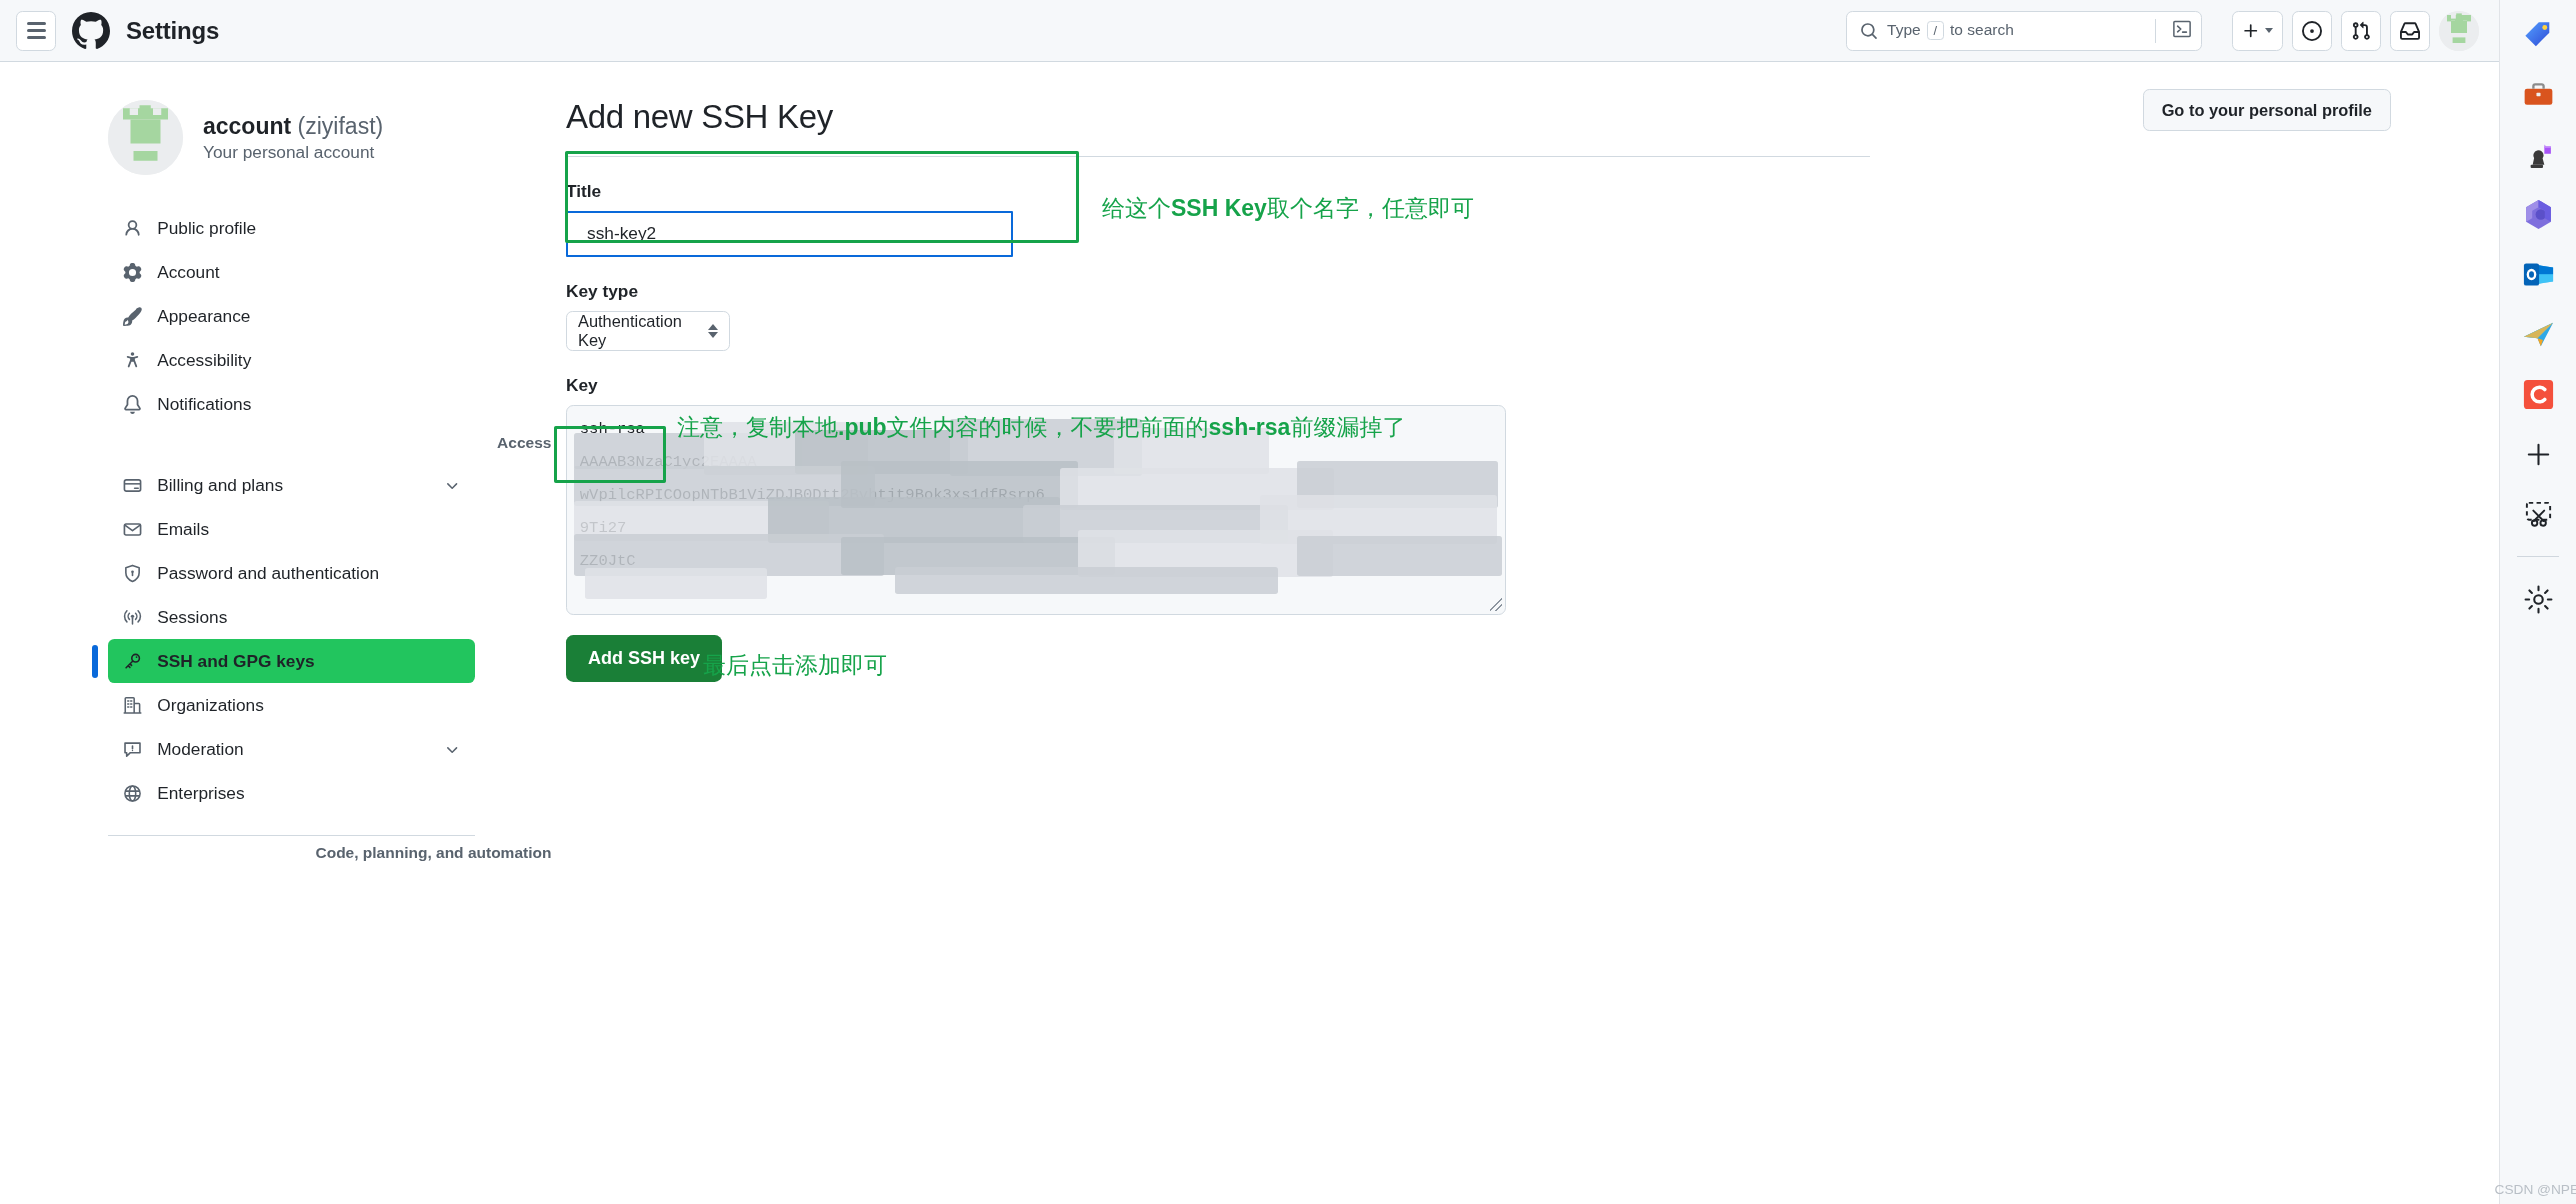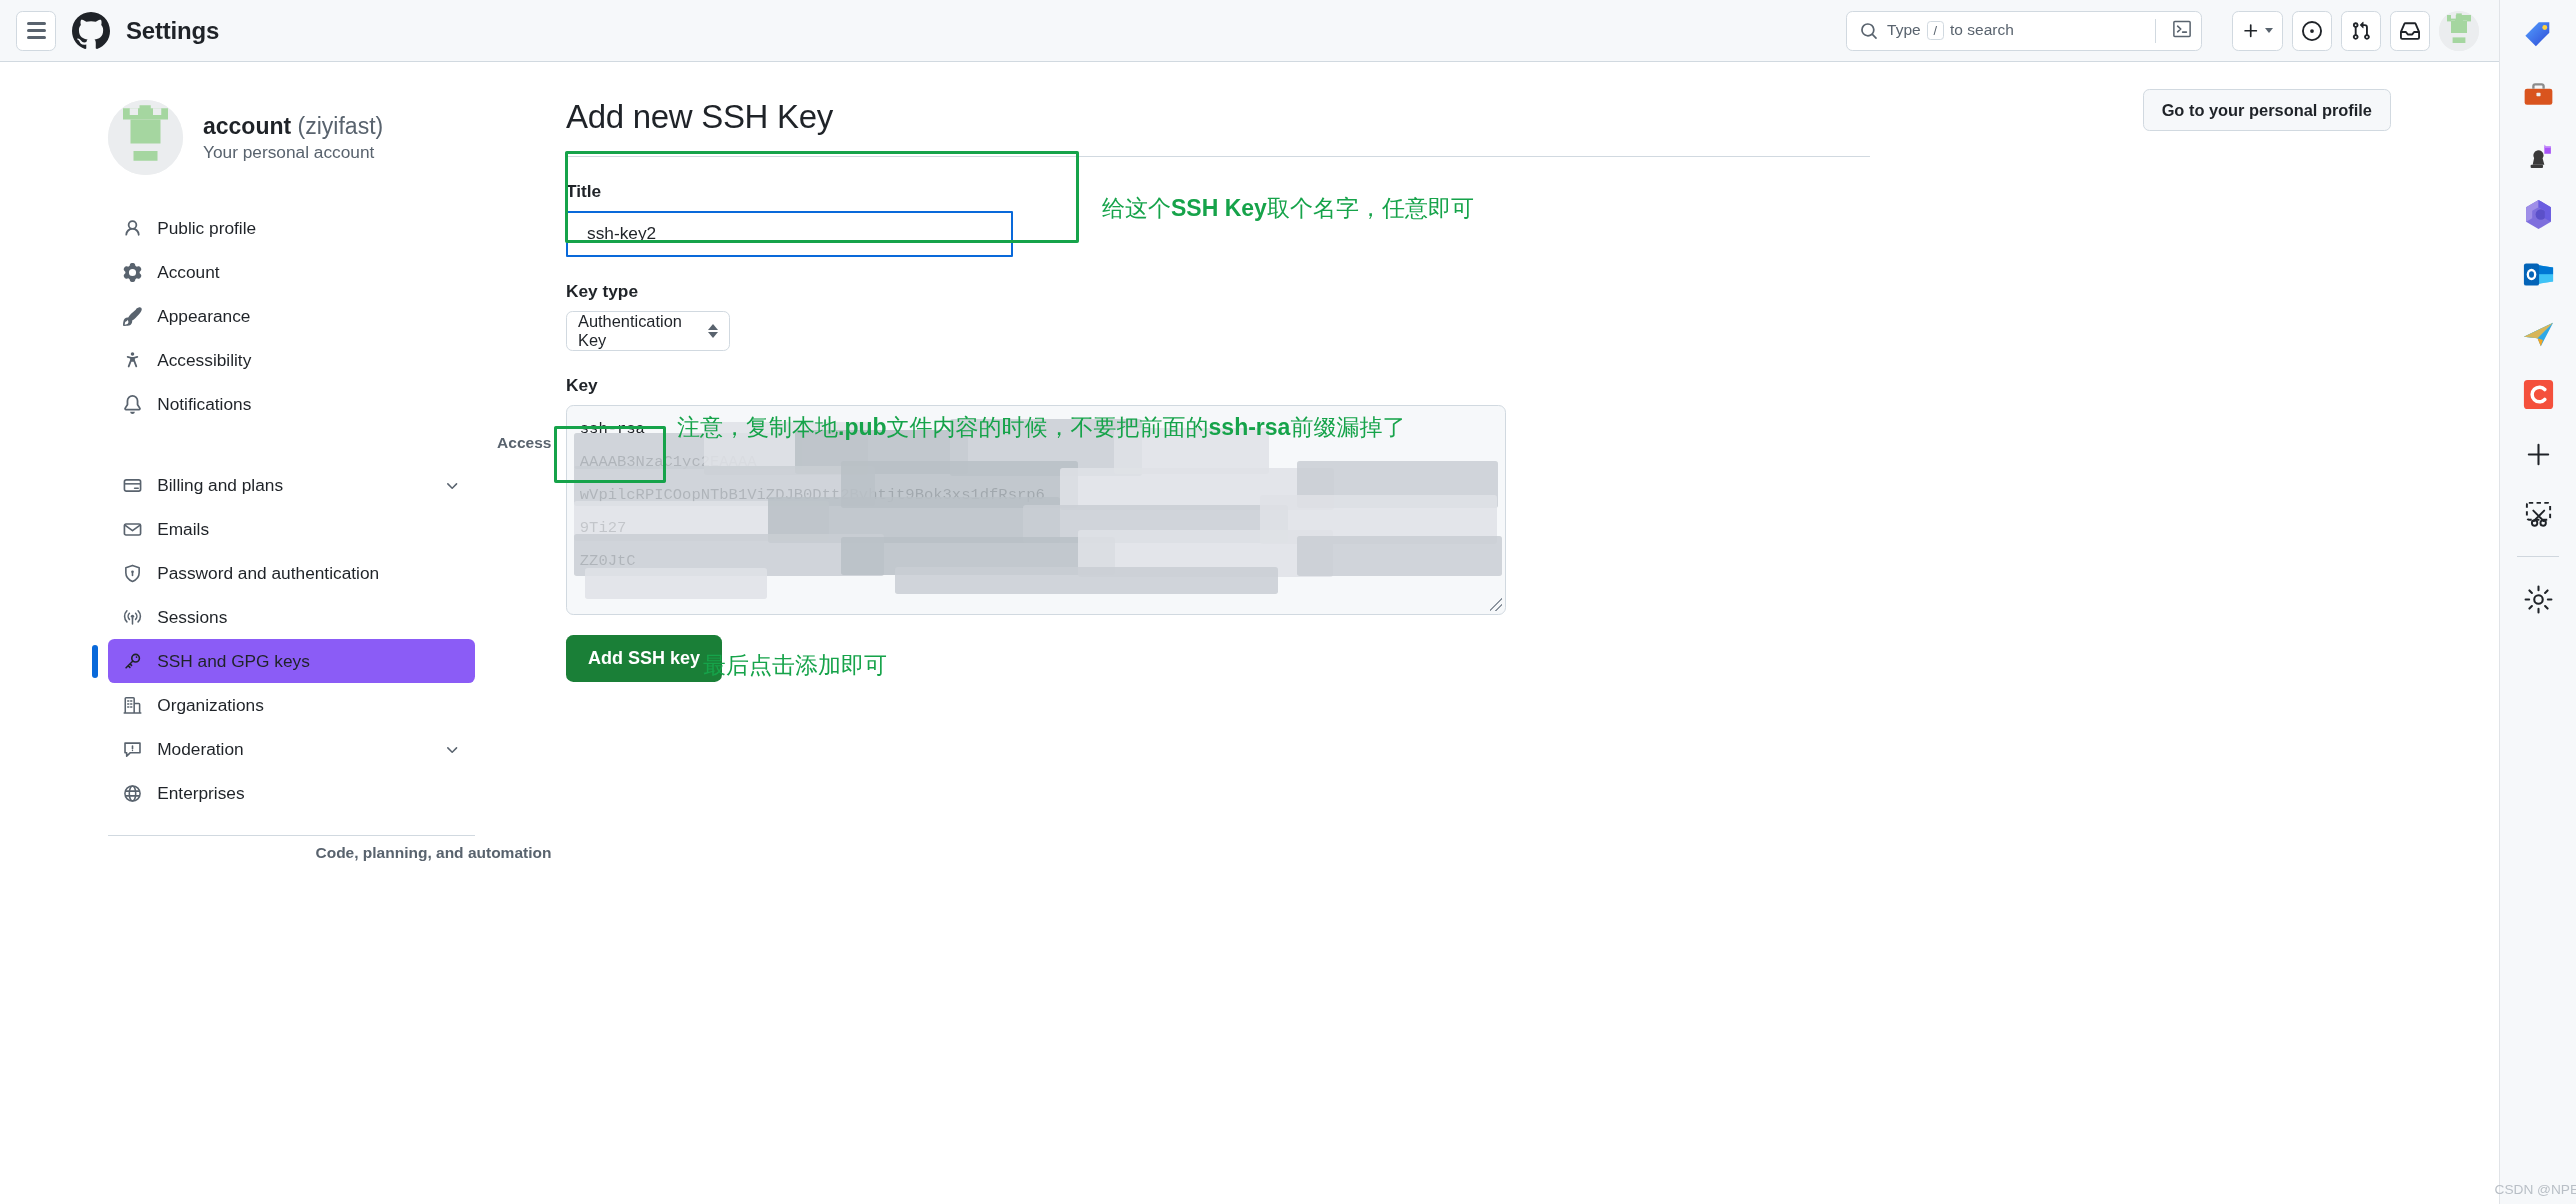--- a/index.html
+++ b/index.html
@@ -94,21 +94,21 @@
   .nav-item {
     display: flex; align-items: center; gap: 14.6px;
     height: 44px; padding: 0 14.6px 0 14.6px;
     border-radius: 6.4px; cursor: pointer;
     font-size: 17.3px; color: #1f2328;
     position: relative; width: 367px;
   }
   .nav-item .ico { width: 20px; height: 20px; flex: none; display:flex; align-items:center; justify-content:center; color:#59636e; }
   .nav-item .lbl { flex: 1 1 auto; white-space: nowrap; }
   .nav-item .chev { flex: none; color: #59636e; display:flex; }
-  .nav-item.active { background: #8b5cf6; font-weight: 400; }
+  .nav-item.active { background: #22c55e; font-weight: 700; }
   .nav-item.active::before {
     content:""; position:absolute; left: -16.4px; top: 5.5px;
     width: 6.4px; height: 33px; border-radius: 6.4px; background: #0969da;
   }
   .nav-group-title {
     font-size: 15.5px; font-weight: 600; color: #59636e;
     padding: 0 14.6px; margin: 8px 0 11px 0; text-align: right;
   }
   .nav-divider { height:0.9px; background:#d1d9e0; width: 367px; margin: 20px 0 0 0; }
 

